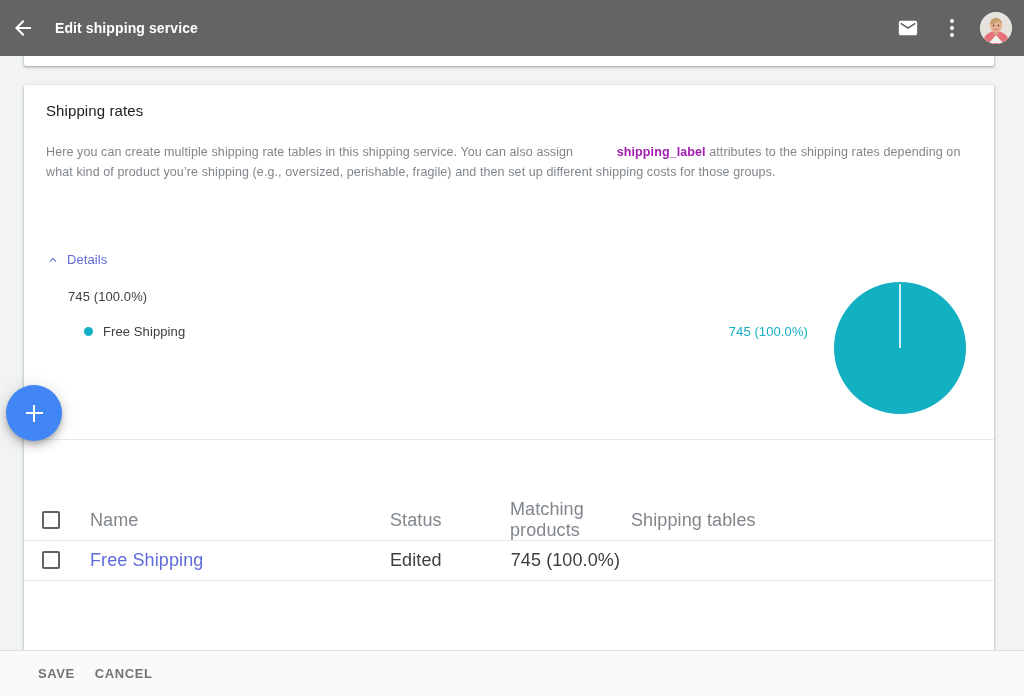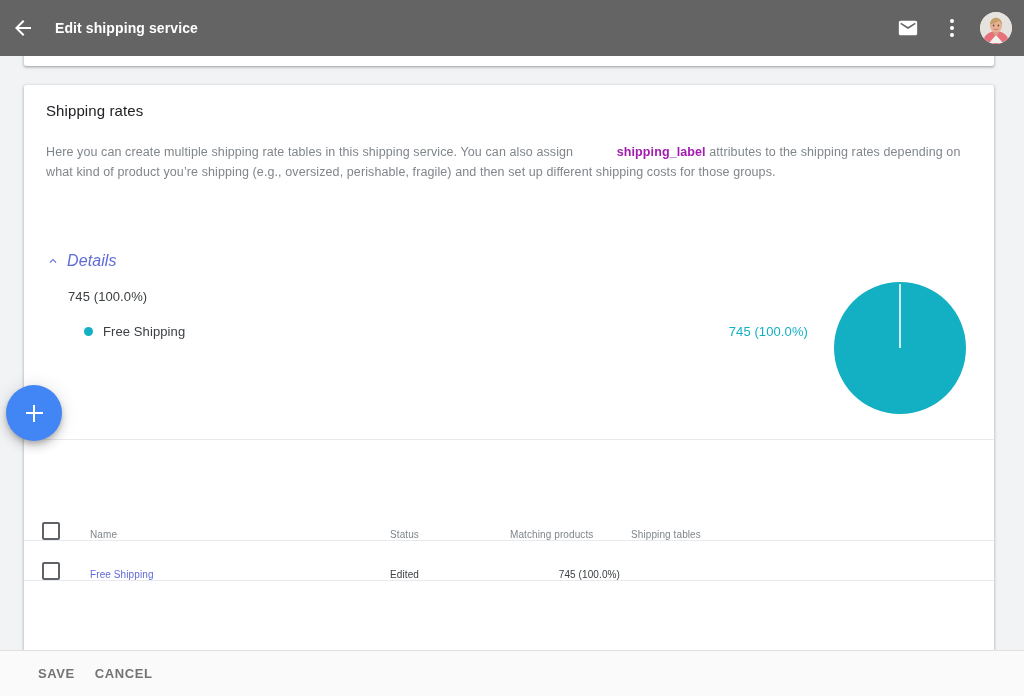--- a/index.html
+++ b/index.html
@@ -132,24 +132,23 @@
     position: absolute;
     top: 167px;
     left: 22px;
     display: flex;
     align-items: center;
     gap: 7px;
     cursor: pointer;
   }
   .chevron-up { width: 14px; height: 14px; display:block; }
   .details-label {
-    font-size: 16px;
+    font-size: 13px;
     color: #5f6bd8;
     letter-spacing: .1px;
-    font-style: italic;
   }
 
   
   .detail-line {
     position: absolute;
     left: 44px;
     width: 740px;
     display: flex;
     align-items: center;
     font-size: 13px;
@@ -213,24 +212,24 @@
 
   
   .tbl {
     position: absolute;
     top: 415px;
     left: 0;
     width: 970px;
   }
   .tbl-row {
     display: flex;
-    align-items: flex-end;
+    align-items: center;
     height: 40px;
     padding-left: 18px;
-    font-size: 10px;
+    font-size: 18px;
     letter-spacing: .1px;
   }
   .tbl-head { color: #80868b; }
   .tbl-body { color: #3c4043; }
 
   .cb {
     width: 18px; height: 18px;
     border: 2px solid #5f6368;
     border-radius: 2px;
     background: #fff;

